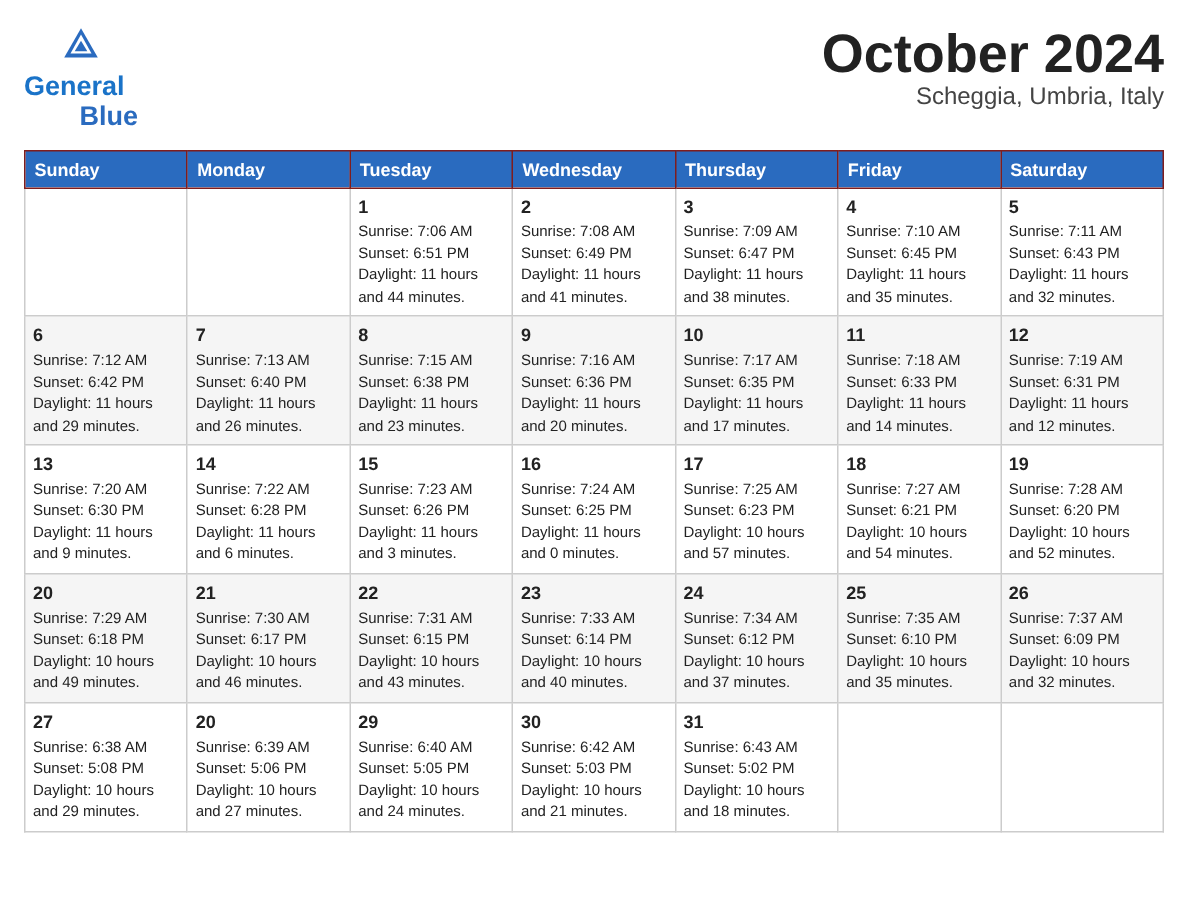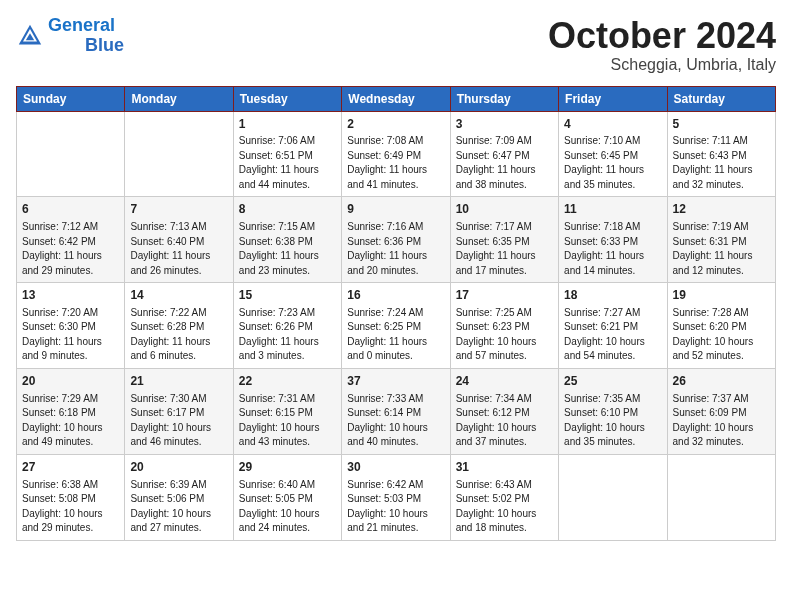--- a/index.html
+++ b/index.html
@@ -13,20 +13,21 @@
     .header {
       display: flex;
       justify-content: space-between;
       align-items: flex-start;
       margin-bottom: 12px;
     }
     .logo {
       display: flex;
       align-items: center;
       gap: 4px;
+      flex-direction: column;
     }
     .logo-text {
       font-size: 18px;
       font-weight: bold;
       color: #333;
       line-height: 1.1;
     }
     .logo-text span {
       color: #1a73c8;
     }
@@ -217,21 +218,21 @@
         </td>
         <td>
           <span class="day-number">21</span>
           <div class="day-info">Sunrise: 7:30 AM<br>Sunset: 6:17 PM<br>Daylight: 10 hours and 46 minutes.</div>
         </td>
         <td>
           <span class="day-number">22</span>
           <div class="day-info">Sunrise: 7:31 AM<br>Sunset: 6:15 PM<br>Daylight: 10 hours and 43 minutes.</div>
         </td>
         <td>
-          <span class="day-number">37</span>
+          <span class="day-number">23</span>
           <div class="day-info">Sunrise: 7:33 AM<br>Sunset: 6:14 PM<br>Daylight: 10 hours and 40 minutes.</div>
         </td>
         <td>
           <span class="day-number">24</span>
           <div class="day-info">Sunrise: 7:34 AM<br>Sunset: 6:12 PM<br>Daylight: 10 hours and 37 minutes.</div>
         </td>
         <td>
           <span class="day-number">25</span>
           <div class="day-info">Sunrise: 7:35 AM<br>Sunset: 6:10 PM<br>Daylight: 10 hours and 35 minutes.</div>
         </td>

